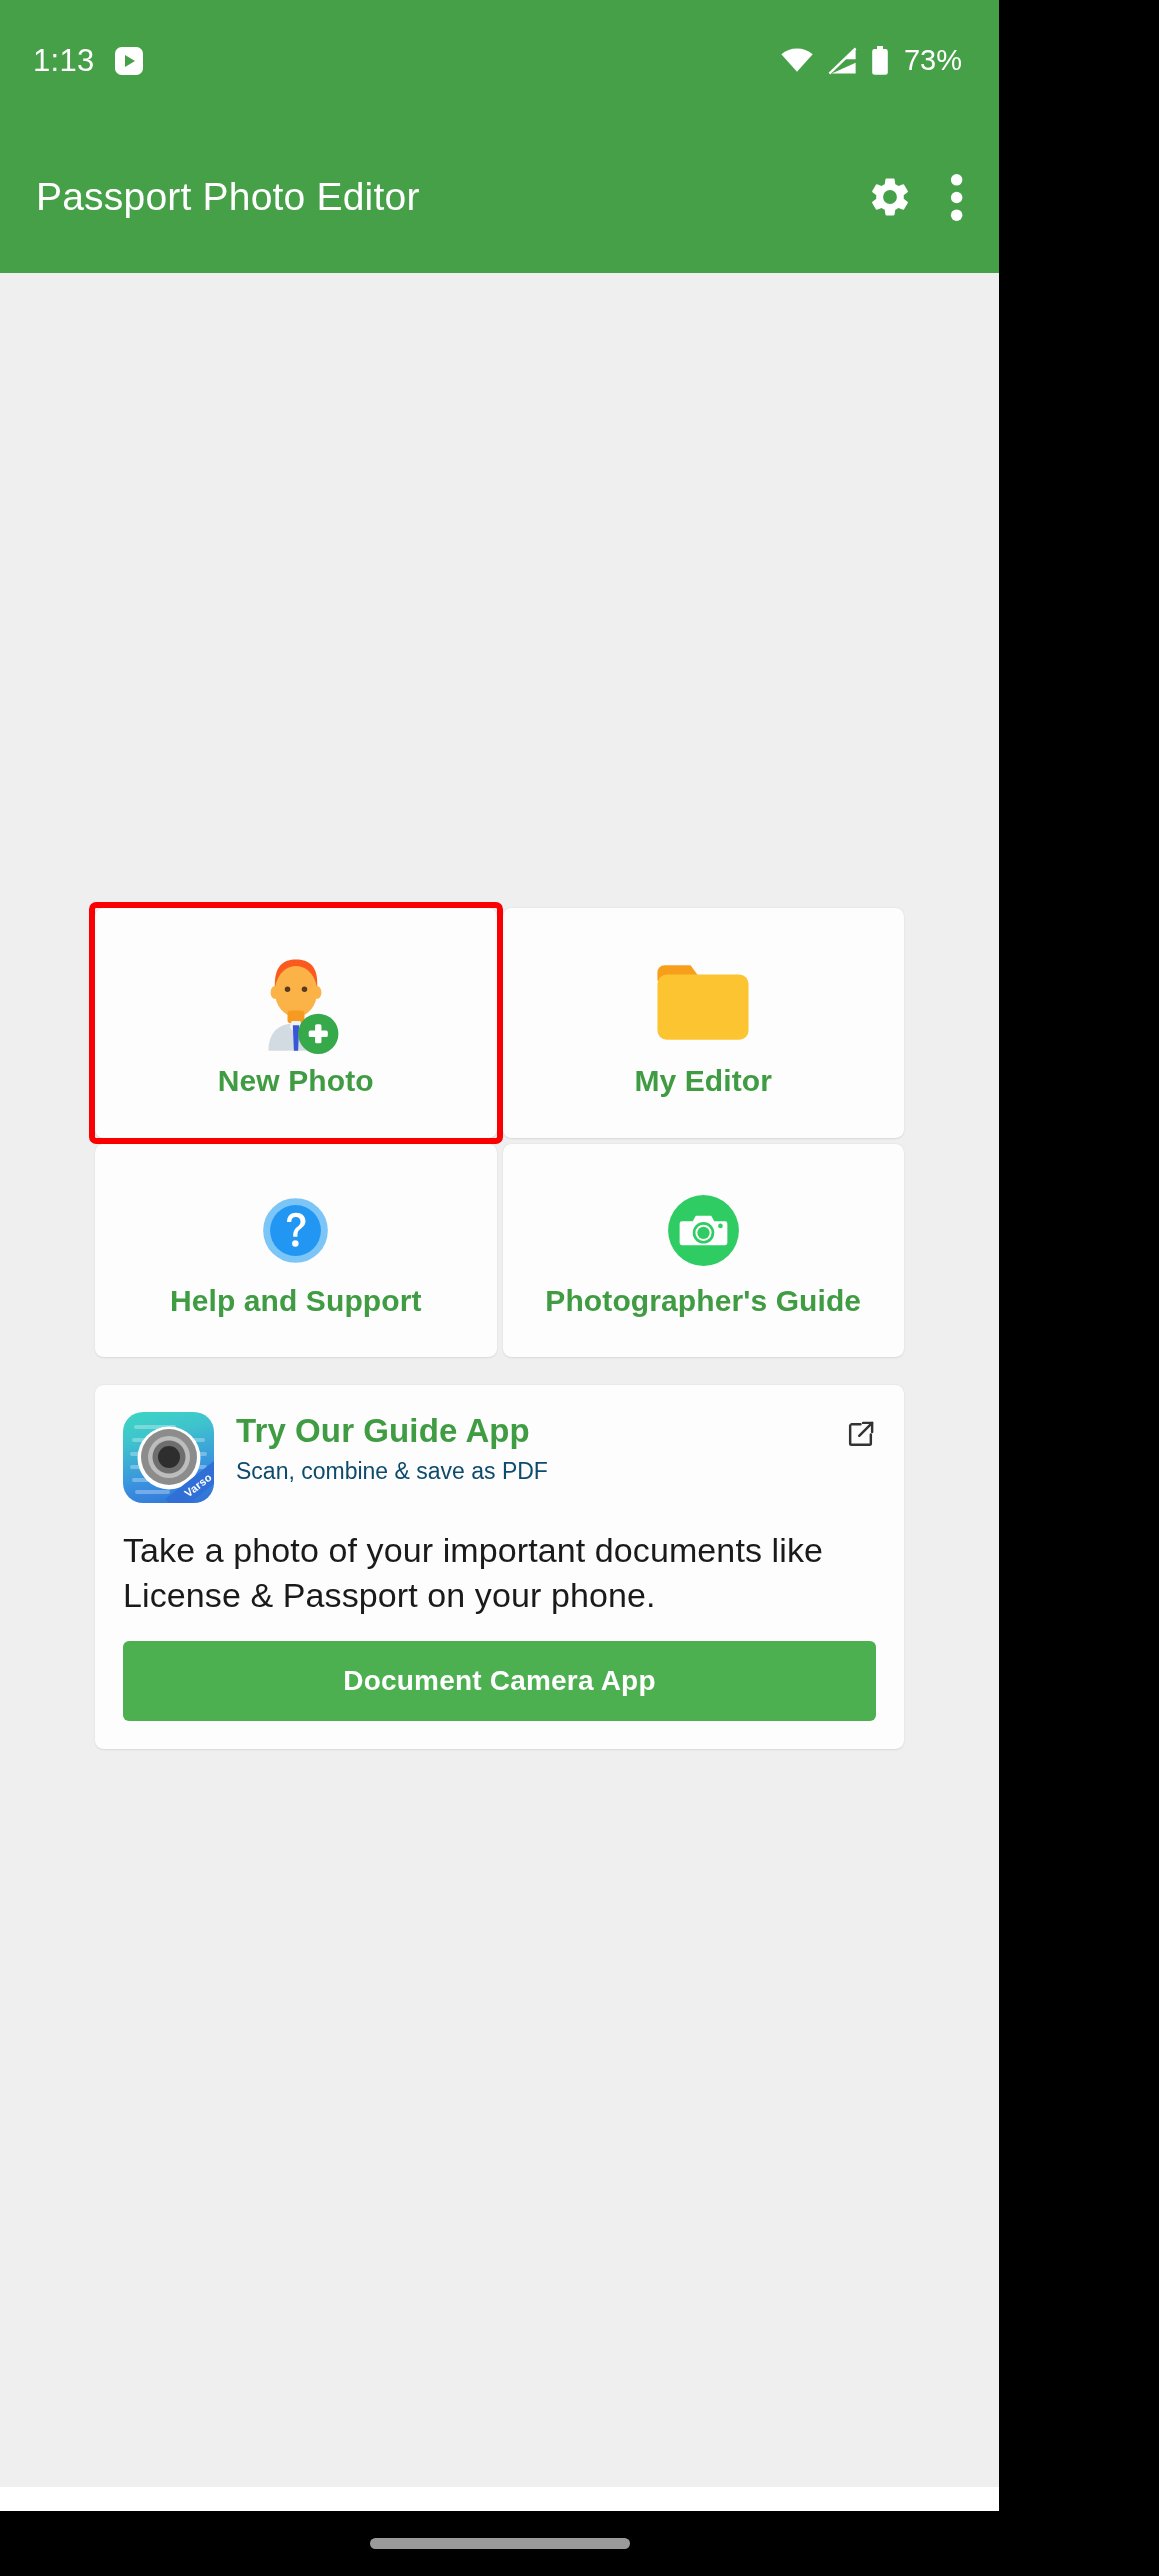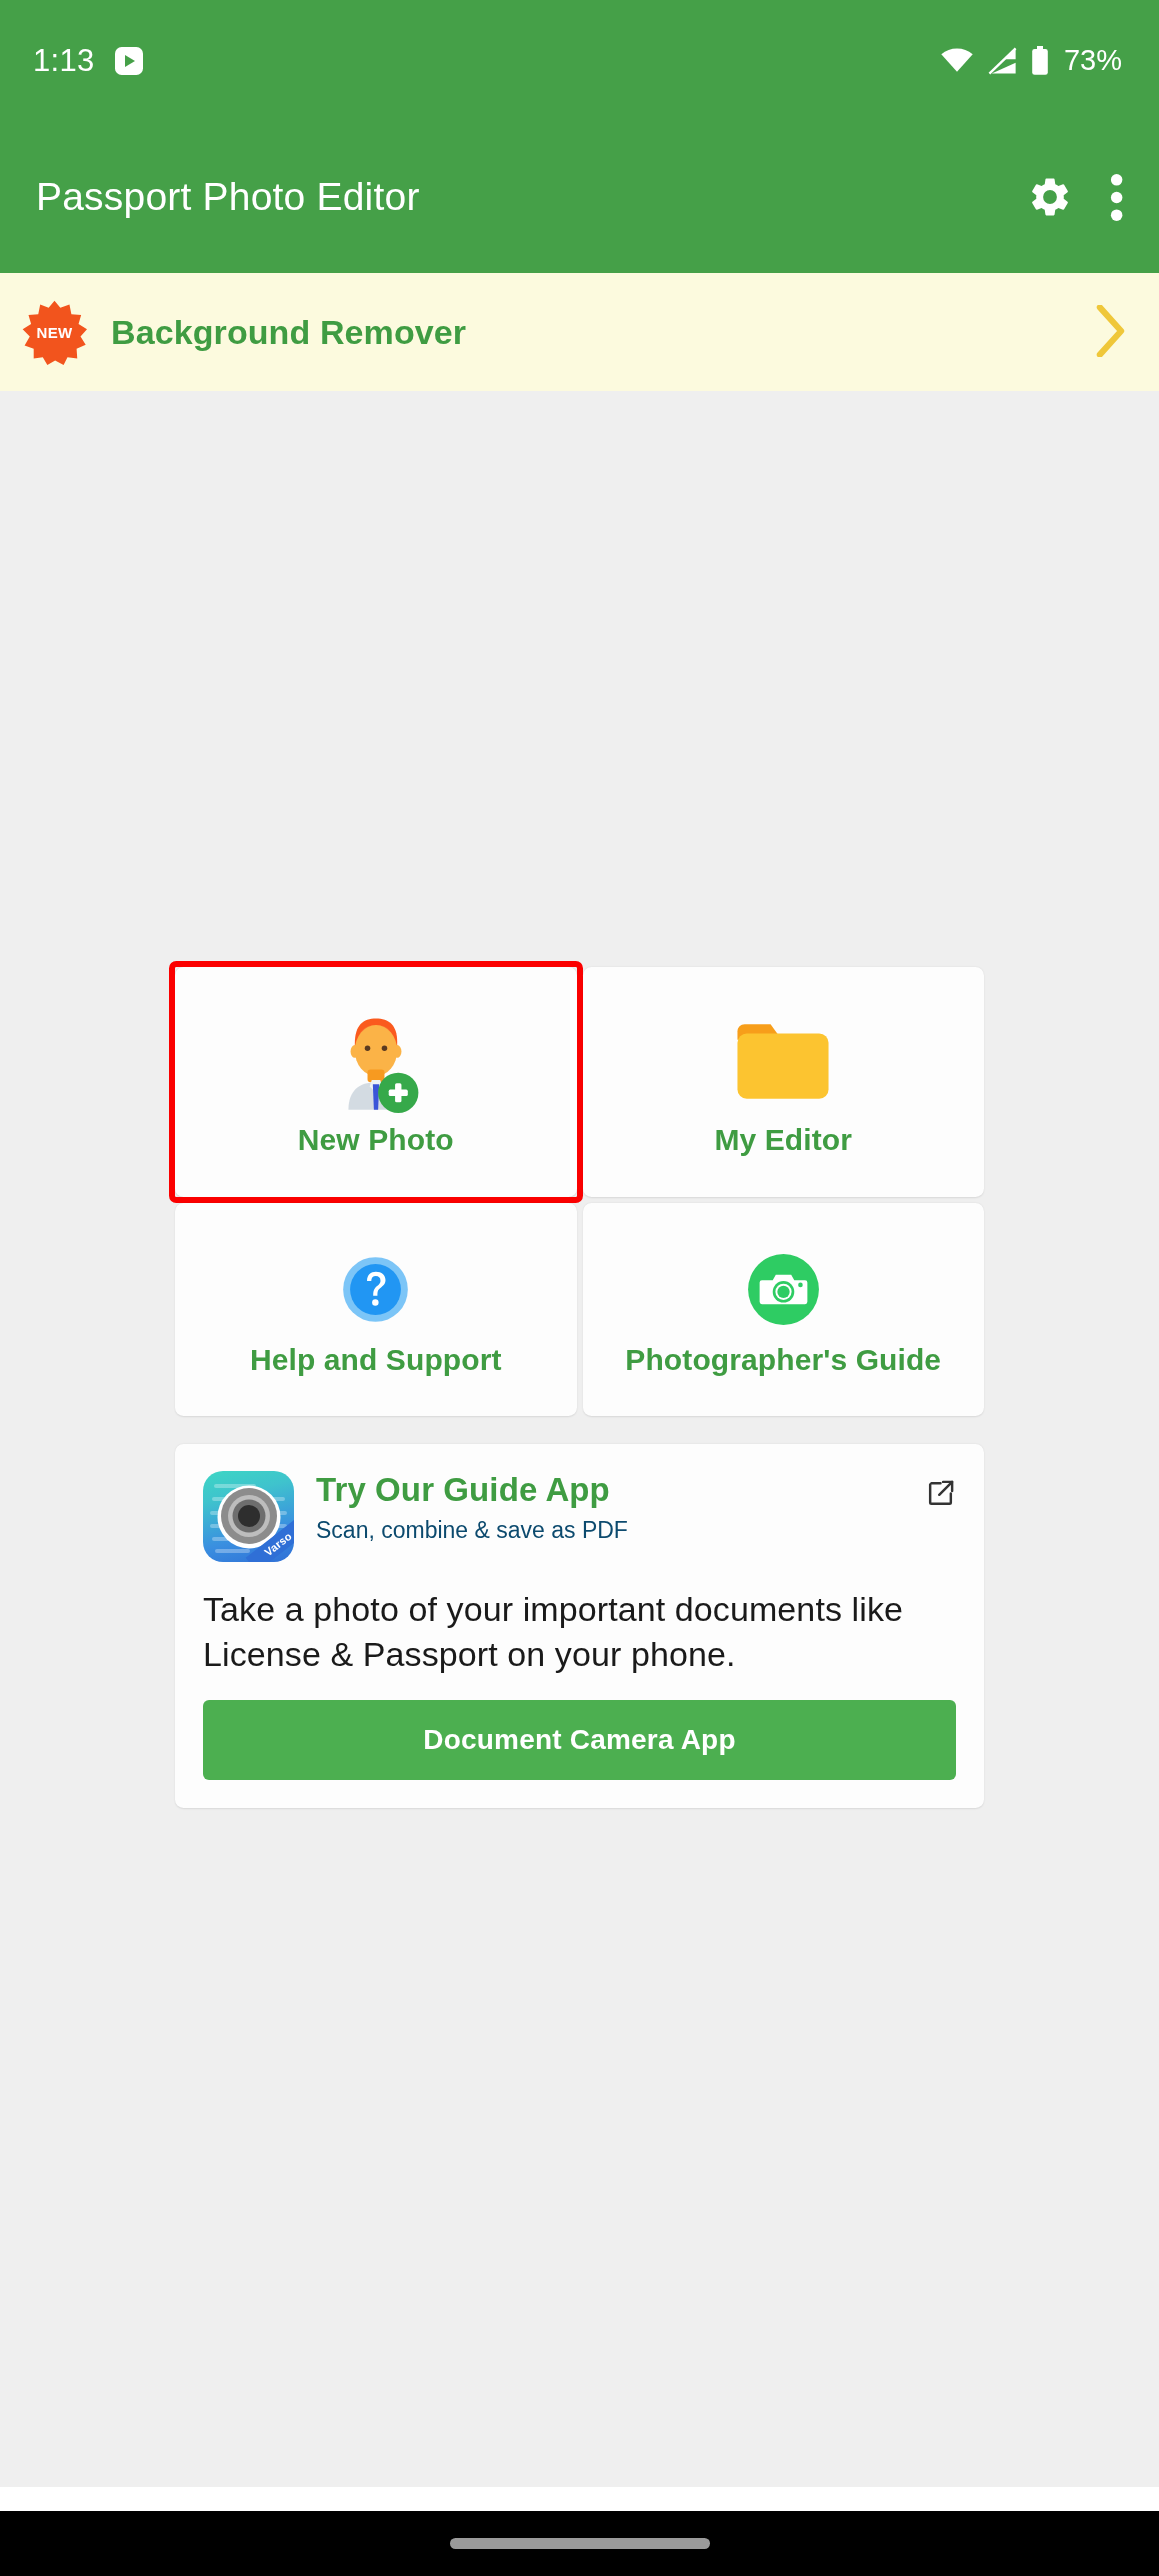--- a/index.html
+++ b/index.html
@@ -5,21 +5,21 @@
   * { box-sizing: border-box; margin: 0; padding: 0; }
   html, body {
     width: 1159px;
     height: 2576px;
     background: #000;
     font-family: "Liberation Sans", sans-serif;
     overflow: hidden;
   }
   #phone {
     position: relative;
-    width: 1159px;
+    width: 999px;
     height: 2576px;
     background: #efefef;
     display: flex;
     flex-direction: column;
   }
 
   
   .status-bar {
     height: 121px;
     background: #45a048;
@@ -366,34 +366,20 @@
       <span class="icon-btn">
         <svg width="13.3" height="53" viewBox="0 0 6 24">
           <circle cx="3" cy="4" r="2.6" fill="#ffffff"></circle>
           <circle cx="3" cy="12" r="2.6" fill="#ffffff"></circle>
           <circle cx="3" cy="20" r="2.6" fill="#ffffff"></circle>
         </svg>
       </span>
     </div>
   </div>
 
-  <div class="banner">
-    <span class="new-burst">
-      <svg viewBox="0 0 100 100" width="65" height="65">
-        <polygon fill="#f2541d" points="50,1 59,12 73,7 76,22 91,23 87,37 100,45 90,56 98,69 84,75 85,90 70,88 64,100 51,93 39,100 32,88 18,90 18,75 4,70 12,56 1,45 14,37 10,23 25,22 28,7 41,12"></polygon>
-      </svg>
-      <span class="lbl">NEW</span>
-    </span>
-    <span class="banner-title">Background Remover</span>
-    <span class="banner-chev">
-      <svg width="29" height="52" viewBox="0 0 12 22">
-        <path d="M1.5 1 L10.5 11 L1.5 21" stroke="#efc73a" stroke-width="2.6" fill="none" stroke-linecap="round" stroke-linejoin="round"></path>
-      </svg>
-    </span>
-  </div>
 
   <div class="content">
     <div class="center-stack">
 
       <div class="grid">
 
         <div class="tile highlighted">
           <div class="tile-icon">
             <svg width="106" height="106" viewBox="0 0 100 100">
               <path d="M30 34 C30 16 38 10 50 10 C62 10 70 16 70 32 L70 40 L30 40 Z" fill="#fa5a1e"></path>

